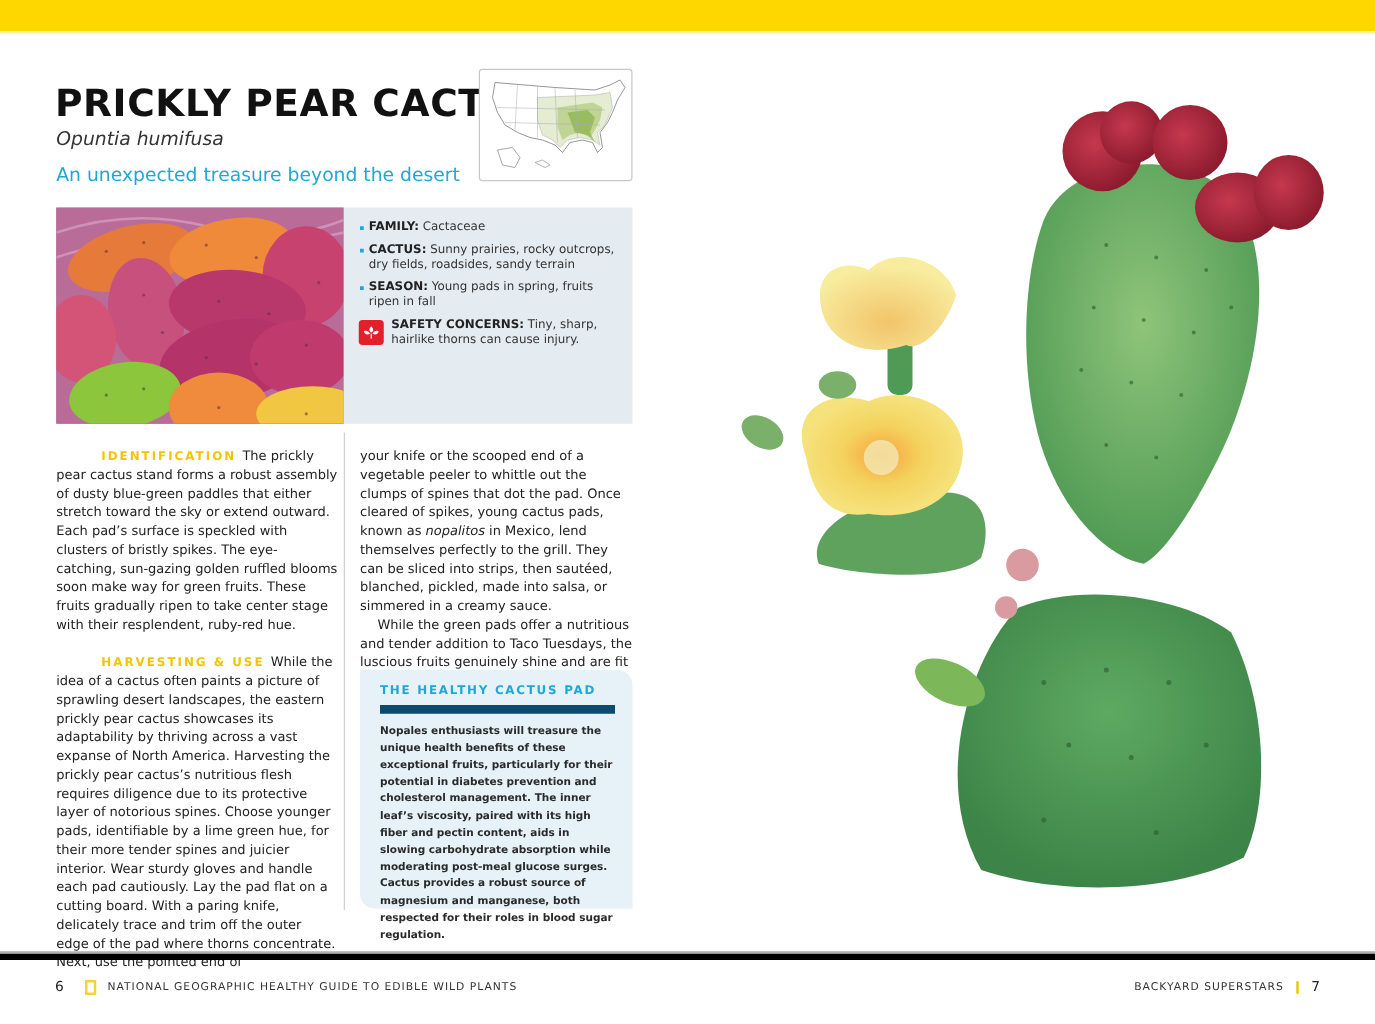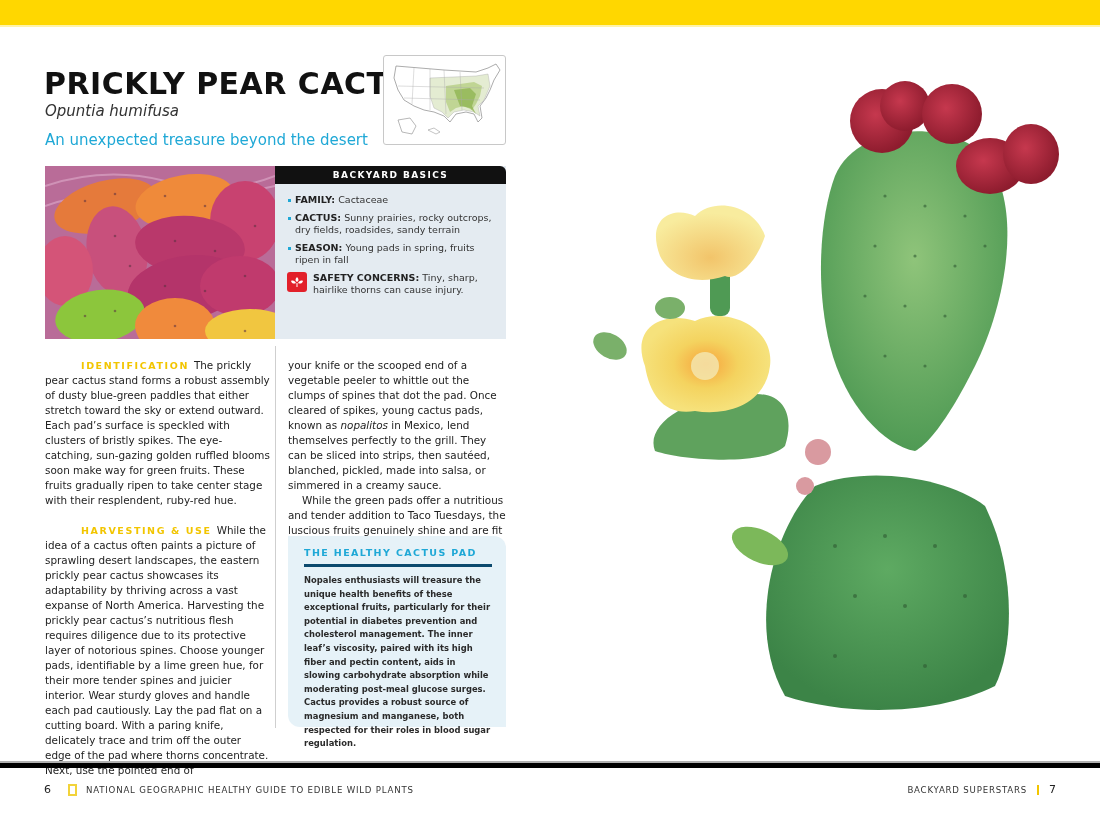--- a/index.html
+++ b/index.html
@@ -16,36 +16,36 @@
   .range-map { position: absolute; left: 383px; top: 55px; width: 123px; height: 90px; border: 1px solid #c8c8c8; border-radius: 3px; background: #fff; overflow: hidden; }
 
   .fruit-photo { position: absolute; left: 45px; top: 166px; width: 230px; height: 173px; overflow: hidden; background: #b2578a; }
 
   .basics { position: absolute; left: 275px; top: 166px; width: 231px; height: 173px; background: #e4ebf1; }
   .basics-header { height: 18px; background: #111; color: #fff; font-size: 9px; font-weight: 700; letter-spacing: 1.4px; text-align: center; line-height: 18px; border-top-right-radius: 6px; font-family: "DejaVu Sans", sans-serif; }
   .basics-list { padding: 10px 8px 0 12px; list-style: none; }
   .basics-list li { font-size: 9.5px; line-height: 12.5px; color: #333; margin-bottom: 5px; padding-left: 8px; position: relative; font-family: "DejaVu Sans", sans-serif; }
   .basics-list li::before { content: ""; position: absolute; left: 1px; top: 5px; width: 3px; height: 3px; background: #1fa8d6; }
   .basics-list li b { font-weight: 700; color: #222; }
-  .safety { display: flex; align-items: flex-start; padding: 0 0 0 12px; margin-top: 1px; }
+  .safety { display: flex; align-items: center; padding: 0 0 0 12px; margin-top: 1px; }
   .safety-icon { width: 20px; height: 20px; background: #e2202a; border-radius: 3px; flex: none; margin-right: 6px; display: flex; align-items: center; justify-content: center; }
   .safety-text { font-size: 9.5px; line-height: 12.5px; color: #333; font-family: "DejaVu Sans", sans-serif; }
   .safety-text b { font-weight: 700; color: #222; }
 
   .col { position: absolute; font-size: 10.4px; line-height: 15px; color: #222; font-family: "DejaVu Sans", sans-serif; }
   .col p { margin: 0; }
   .col1 { left: 45px; top: 358px; width: 225px; }
   .col2 { left: 288px; top: 358px; width: 220px; }
   .col-rule { position: absolute; left: 275px; top: 346px; width: 1px; height: 382px; background: #cfcfcf; }
   .section-head { color: #f2c500; font-weight: 700; letter-spacing: 1.6px; font-size: 9.5px; margin-right: 5px; margin-left: 36px; }
   .gap { height: 15px; }
   .indent { text-indent: 14px; }
 
   .sidebar-box { position: absolute; left: 288px; top: 536px; width: 218px; height: 191px; background: #e6f2f8; border-top-right-radius: 12px; border-bottom-left-radius: 12px; padding: 11px 14px 0 16px; }
-  .sidebar-title { color: #1fa8d6; font-size: 9.5px; font-weight: 700; letter-spacing: 1.4px; padding-bottom: 6px; border-bottom: 3px solid #0c4a6e; margin-bottom: 7px; font-family: "DejaVu Sans", sans-serif; }
+  .sidebar-title { color: #1fa8d6; font-size: 9.5px; font-weight: 700; letter-spacing: 1.4px; padding-bottom: 6px; border-bottom: 7px solid #0c4a6e; margin-bottom: 7px; font-family: "DejaVu Sans", sans-serif; }
   .sidebar-body { font-size: 8.4px; line-height: 13.6px; font-weight: 700; color: #2a2a2a; font-family: "DejaVu Sans", sans-serif; }
 
   .illustration { position: absolute; left: 585px; top: 66px; width: 490px; height: 650px; }
 
   .bottom-rule-light { position: absolute; left: 0; top: 761px; width: 1100px; height: 2px; background: #b0b0b0; }
   .bottom-rule { position: absolute; left: 0; top: 763px; width: 1100px; height: 5px; background: #000; }
   .footer-left { position: absolute; left: 44px; top: 783px; display: flex; align-items: center; font-family: "DejaVu Sans", sans-serif; }
   .page-num { font-size: 11px; color: #222; width: 24px; }
   .ng-logo { width: 9px; height: 12px; border: 2px solid #f2d33a; margin-right: 9px; }
   .footer-text { font-size: 8.6px; letter-spacing: 0.8px; color: #333; }
@@ -115,21 +115,20 @@
         <circle cx="210" cy="60" r="1.3"></circle>
       <circle cx="40" cy="150" r="1.3"></circle>
         <circle cx="70" cy="145" r="1.3"></circle>
         <circle cx="130" cy="160" r="1.3"></circle>
         <circle cx="200" cy="165" r="1.3"></circle>
     </g>
   </svg>
 </div>
 
 <div class="basics">
-  <div class="basics-header">BACKYARD BASICS</div>
   <ul class="basics-list">
     <li><b>FAMILY:</b><span> Cactaceae</span></li>
     <li><b>CACTUS:</b><span> Sunny prairies, rocky outcrops, dry fields, roadsides, sandy terrain</span></li>
     <li><b>SEASON:</b><span> Young pads in spring, fruits ripen in fall</span></li>
   </ul>
   <div class="safety">
     <span class="safety-icon">
       <svg width="14" height="12" viewBox="0 0 14 12">
         <path d="M7 1 C5 3 5 5 7 6 C9 5 9 3 7 1 Z" fill="#fff"></path>
         <path d="M1 5 C2 8 4 8 6 7 C5 5 3 4 1 5 Z" fill="#fff"></path>

